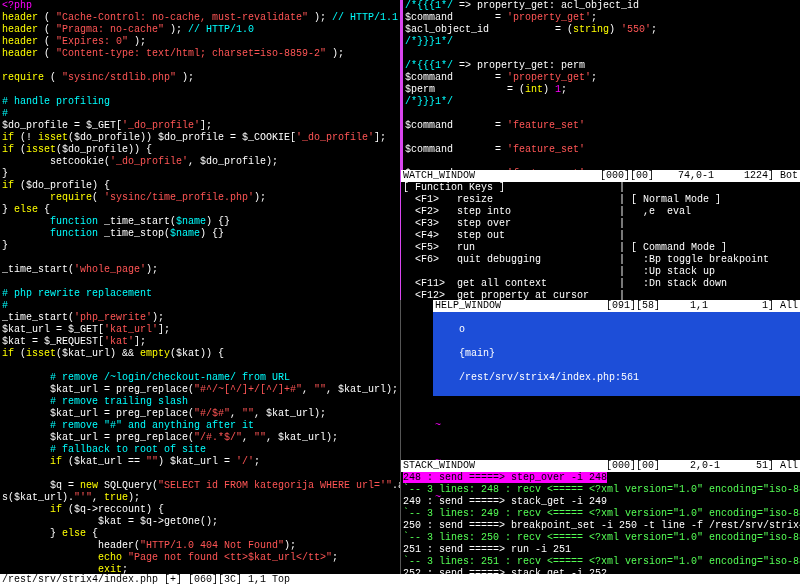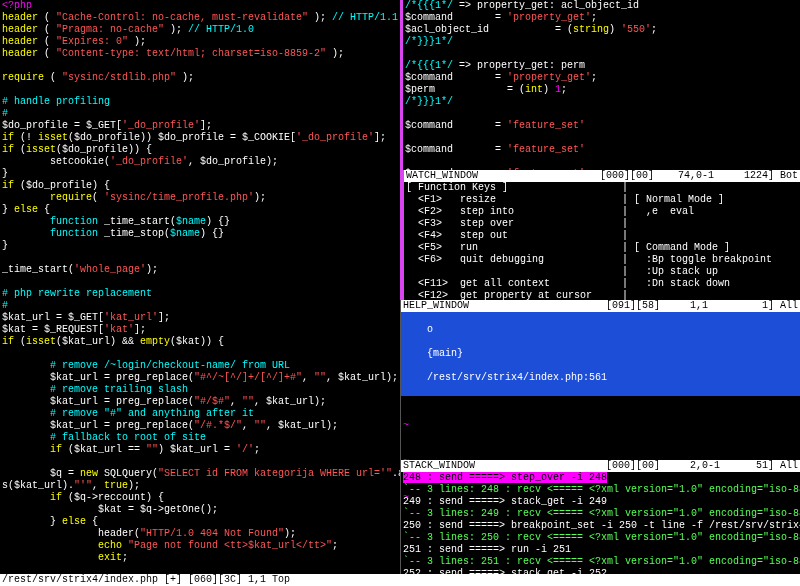--- a/index.html
+++ b/index.html
@@ -10,22 +10,22 @@
   line-height: 12px;
   color: #fff;
   width: 800px;
   height: 586px;
   overflow: hidden;
   position: relative;
 }
 .pane { position: absolute; overflow: hidden; }
 .left { left: 0; top: 0; width: 400px; height: 574px; }
 .right-top { left: 400px; top: 0; width: 400px; height: 170px; border-left: 3px solid #d946ef; }
-.watch { left: 400px; top: 170px; width: 400px; height: 130px; border-left: 4px solid #d946ef; }
-.help { left: 400px; top: 300px; width: 400px; height: 204px; border-left: 1px solid #555; }
+.watch { left: 400px; top: 170px; width: 400px; height: 130px; border-left: 1px solid #d946ef; }
+.help { left: 400px; top: 300px; width: 400px; height: 204px; border-left: 1px solid #555; padding-left: 32px; }
 .stack { left: 400px; top: 460px; width: 400px; height: 114px; border-left: 1px solid #555; }
 .status-left { position: absolute; left: 0; top: 574px; width: 400px; height: 12px; background: #fff; color: #000; padding: 0 2px; }
 .status-right { position: absolute; left: 400px; top: 574px; width: 400px; height: 12px; background: #fff; color: #000; padding: 12px 2px; }
 .titlebar { background: #fff; color: #000; height: 12px; padding: 0 2px; white-space: pre; display: flex; }
 .titlebar .grow { flex: 1; }
 .line { white-space: pre; padding-left: 2px; }
 .c-yellow { color: #ffff00; }
 .c-cyan { color: #00ffff; }
 .c-magenta { color: #ff00ff; margin-top: 24px; }
 .c-red { color: #ff5555; }
@@ -57,20 +57,21 @@
     <div class="line"><span class="c-white">        </span><span class="c-yellow">require</span><span class="c-white">( </span><span class="c-red">'sysinc/time_profile.php'</span><span class="c-white">);</span></div>
     <div class="line"><span class="c-white">} </span><span class="c-yellow">else</span><span class="c-white"> {</span></div>
     <div class="line"><span class="c-cyan">        function</span><span class="c-white"> _time_start(</span><span class="c-cyan">$name</span><span class="c-white">) {}</span></div>
     <div class="line"><span class="c-cyan">        function</span><span class="c-white"> _time_stop(</span><span class="c-cyan">$name</span><span class="c-white">) {}</span></div>
     <div class="line"><span class="c-white">}</span></div>
     <div class="line">&nbsp;</div>
     <div class="line"><span class="c-white">_time_start(</span><span class="c-red">'whole_page'</span><span class="c-white">);</span></div>
     <div class="line">&nbsp;</div>
     <div class="line"><span class="c-cyan"># php rewrite replacement</span></div>
     <div class="line"><span class="c-cyan">#</span></div>
+    <div class="line"><span class="c-white">_time_start(</span><span class="c-red">'php_rewrite'</span><span class="c-white">);</span></div>
     <div class="line"><span class="c-white">$kat_url = $_GET[</span><span class="c-red">'kat_url'</span><span class="c-white">];</span></div>
     <div class="line"><span class="c-white">$kat = $_REQUEST[</span><span class="c-red">'kat'</span><span class="c-white">];</span></div>
     <div class="line"><span class="c-yellow">if</span><span class="c-white"> (</span><span class="c-yellow">isset</span><span class="c-white">($kat_url) &amp;&amp; </span><span class="c-yellow">empty</span><span class="c-white">($kat)) {</span></div>
     <div class="line">&nbsp;</div>
     <div class="line"><span class="c-cyan">        # remove /~login/checkout-name/ from URL</span></div>
     <div class="line"><span class="c-white">        $kat_url = preg_replace(</span><span class="c-red">"#^/~[^/]+/[^/]+#"</span><span class="c-white">, </span><span class="c-red">""</span><span class="c-white">, $kat_url);</span></div>
     <div class="line"><span class="c-cyan">        # remove trailing slash</span></div>
     <div class="line"><span class="c-white">        $kat_url = preg_replace(</span><span class="c-red">"#/$#"</span><span class="c-white">, </span><span class="c-red">""</span><span class="c-white">, $kat_url);</span></div>
     <div class="line"><span class="c-cyan">        # remove "#" and anything after it</span></div>
     <div class="line"><span class="c-white">        $kat_url = preg_replace(</span><span class="c-red">"/#.*$/"</span><span class="c-white">, </span><span class="c-red">""</span><span class="c-white">, $kat_url);</span></div>

